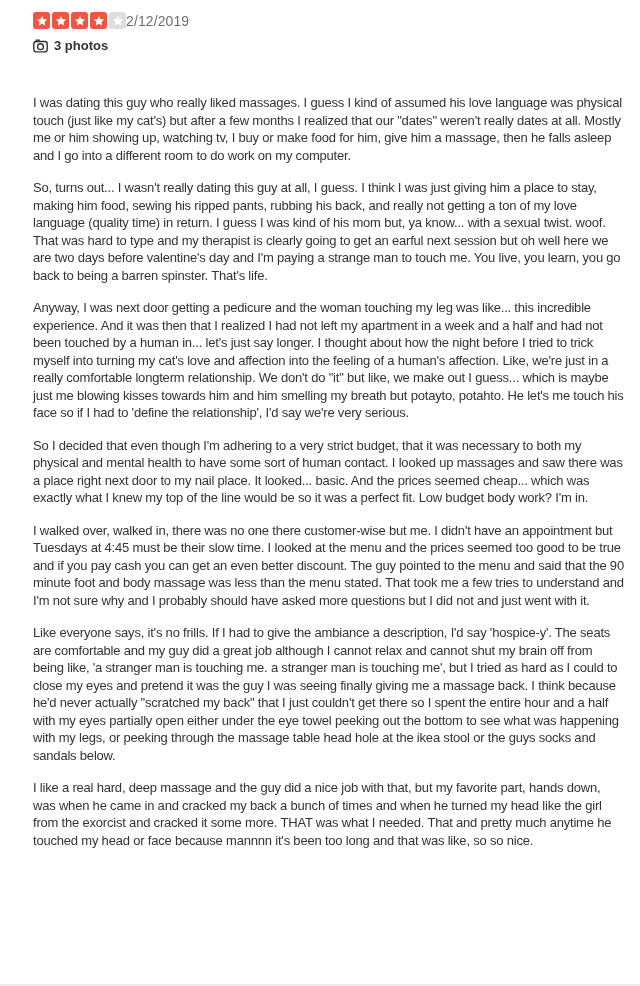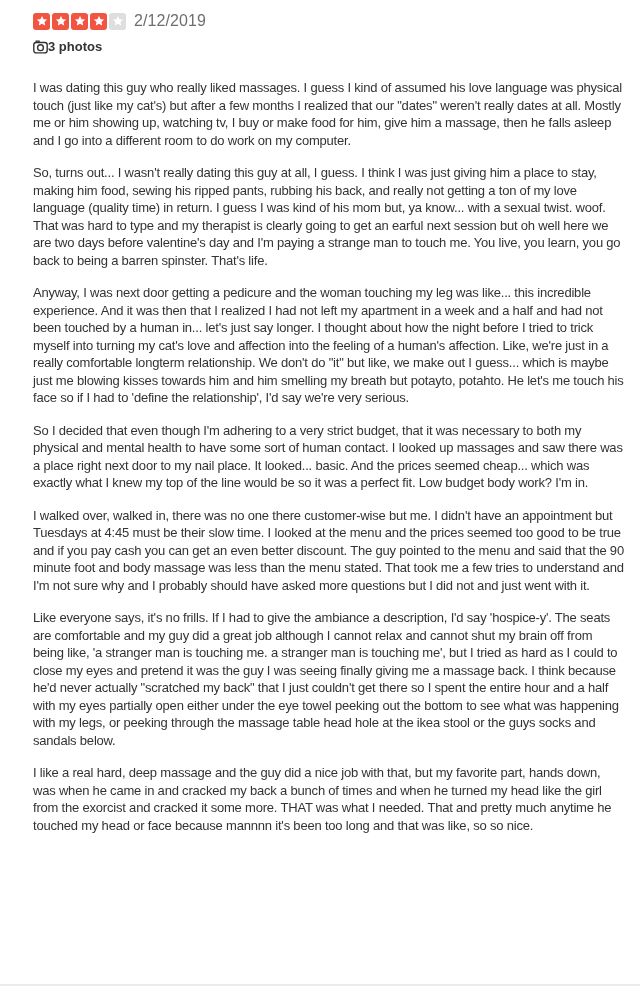--- a/index.html
+++ b/index.html
@@ -31,41 +31,42 @@
     height: 17px;
     border-radius: 3px;
     display: flex;
     align-items: center;
     justify-content: center;
   }
   .star.filled { background: var(--star-filled, #f15541); }
   .star.empty  { background: var(--star-empty, #dedede); }
   .star svg { display: block; }
   .review-date {
-    margin-left: 8px;
-    font-size: 16px;
+    margin-left: 0;
+    font-size: 14px;
     color: var(--date-text, #6e6e6e);
     letter-spacing: 0.1px;
   }
   .photos-row {
     margin-top: 9px;
     display: flex;
     align-items: center;
+    gap: 6px;
     cursor: pointer;
     width: -moz-fit-content;
     width: fit-content;
   }
   .photos-row svg { display: block; }
   .photos-label {
     font-size: 13px;
     font-weight: bold;
     color: var(--body-text, #333);
   }
   .review-body {
-    margin-top: 25px;
+    margin-top: 41px;
   }
   .review-body p {
     margin: 0 0 15px 0;
     font-size: 13px;
     line-height: 17.5px;
     letter-spacing: -0.2px;
     color: var(--body-text, #333);
   }
   .bottom-strip {
     position: absolute;

